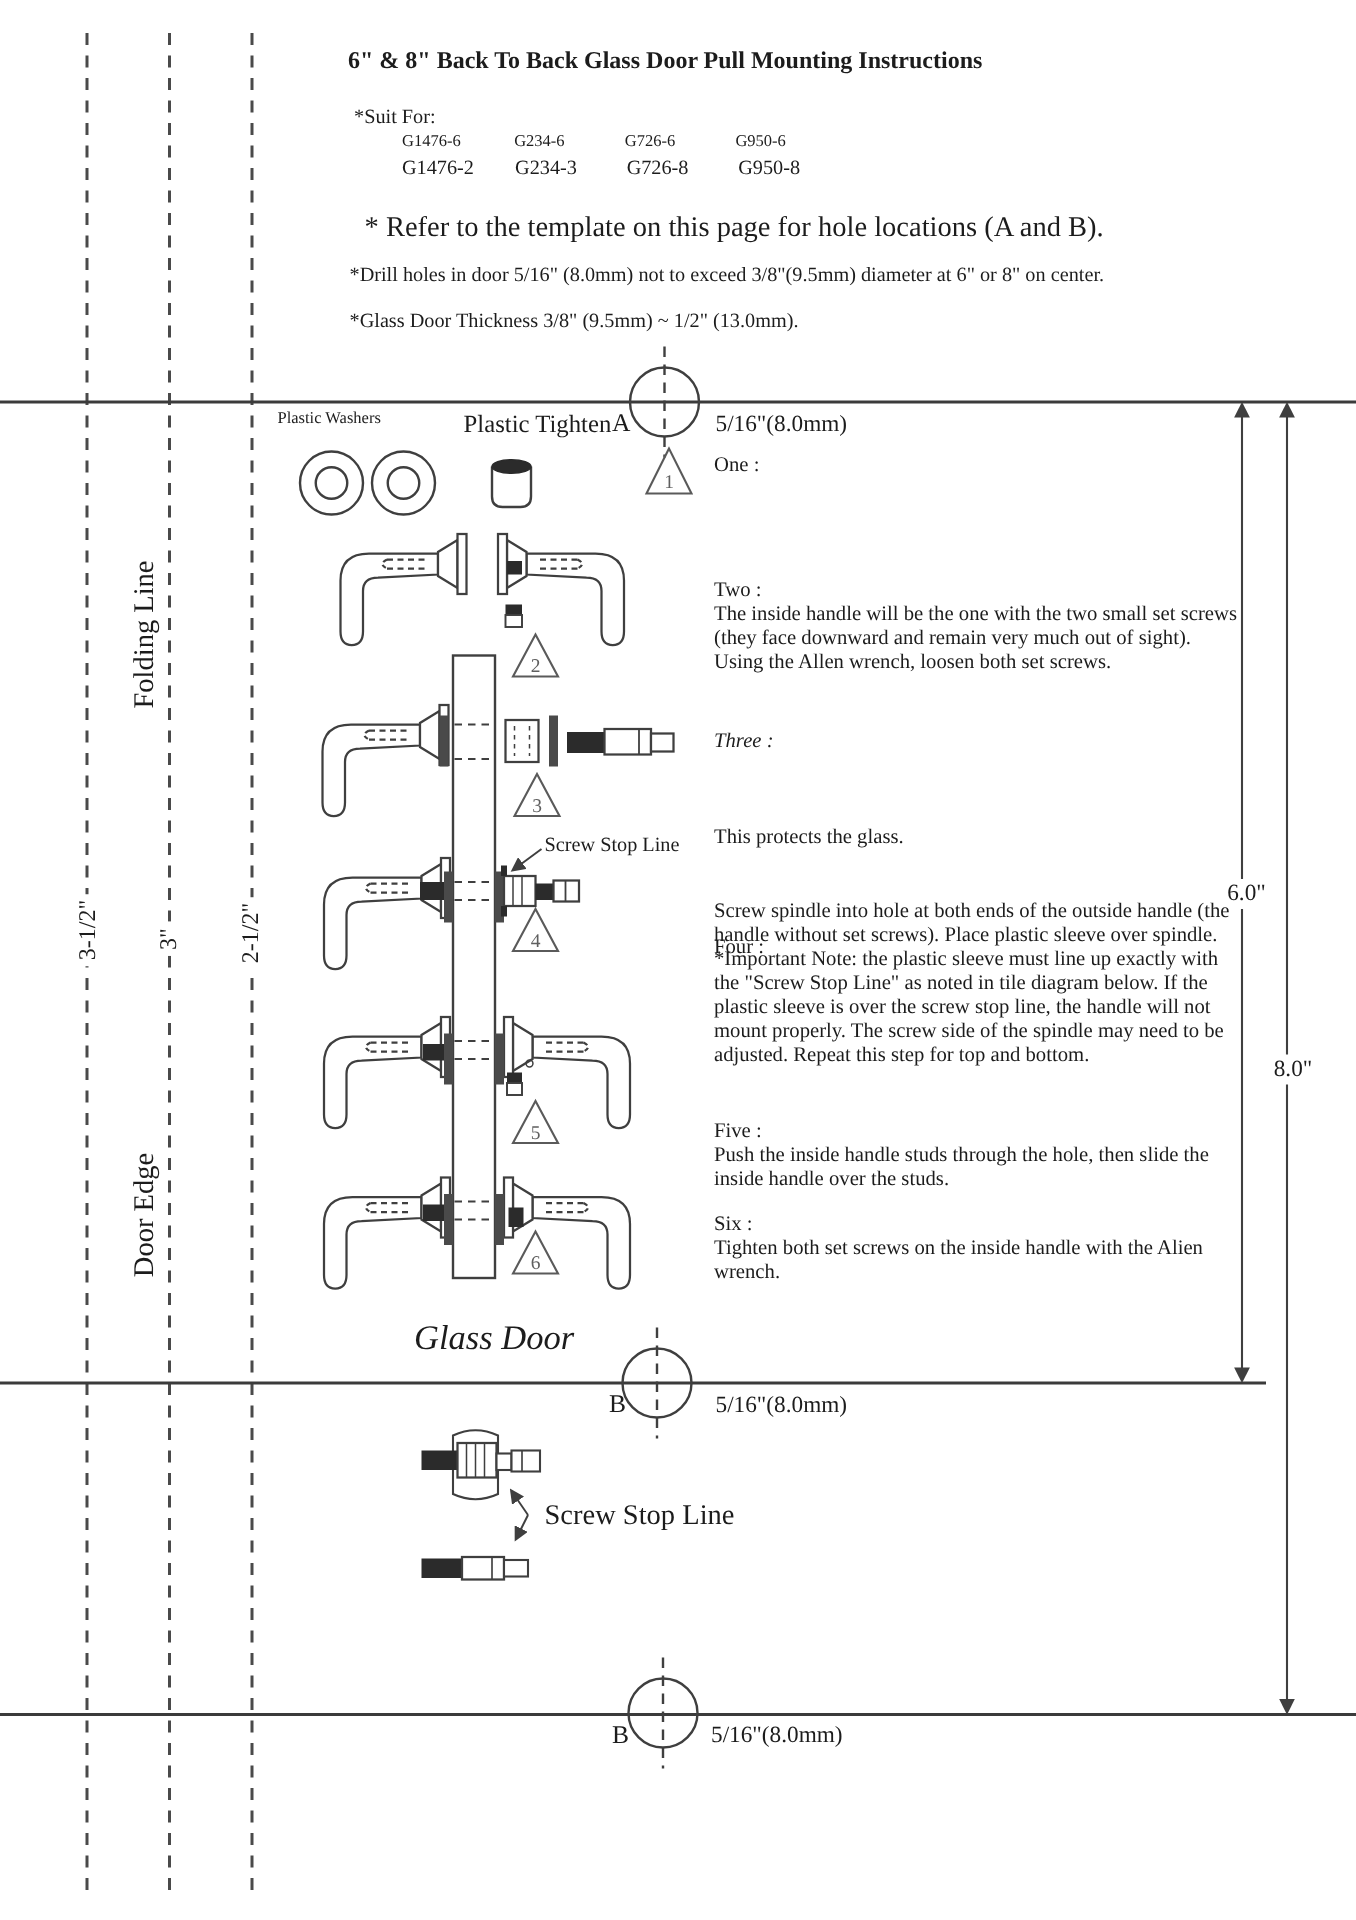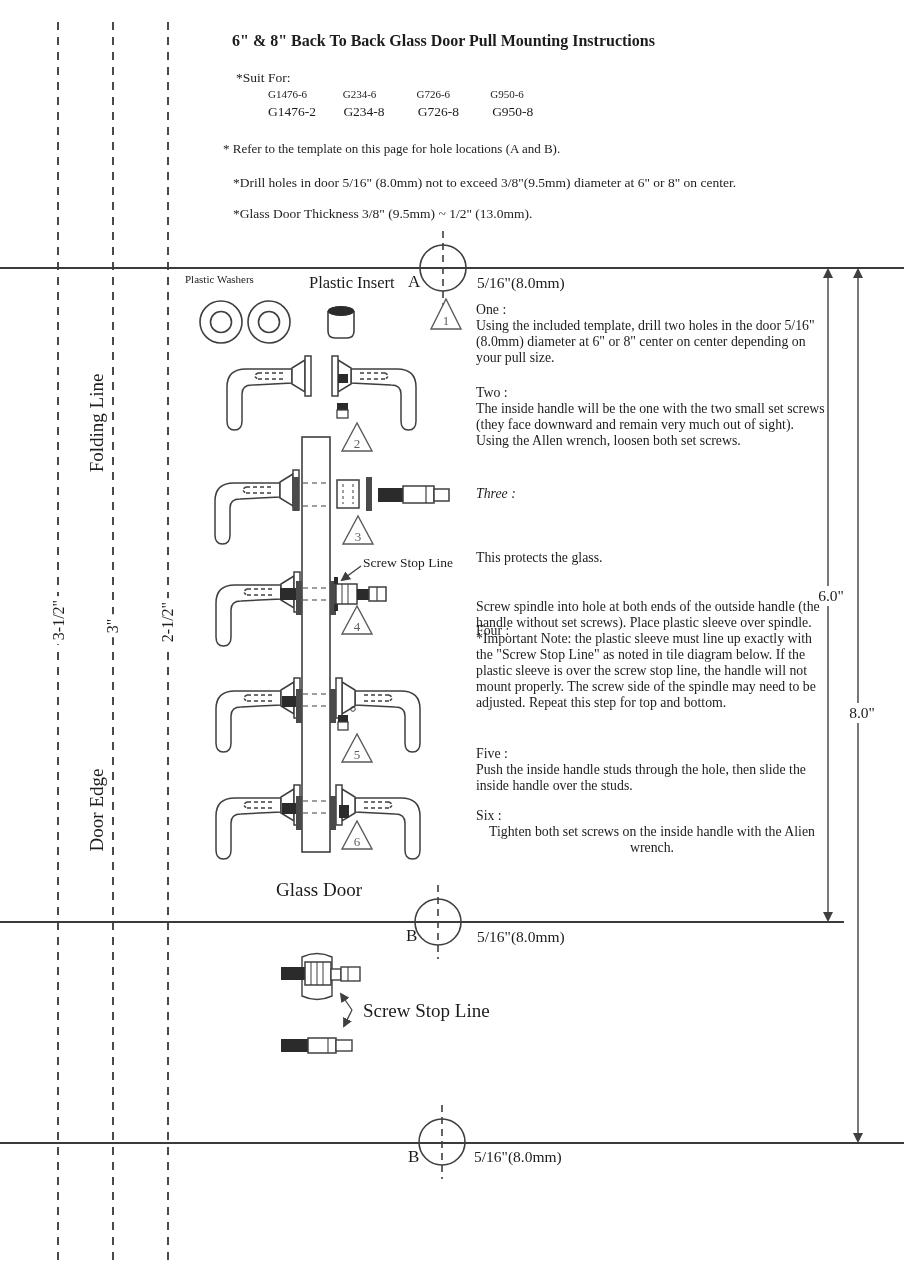--- a/index.html
+++ b/index.html
@@ -175,62 +175,61 @@
 
   <div class="t" style="left:236px;top:70px;font-size:13.5px;">*Suit For:</div>
   <div class="t" style="left:268px;top:88px;font-size:11px;">
     <span class="mcell" style="width:72px;">G1476-6</span>
     <span class="mcell">G234-6</span>
     <span class="mcell">G726-6</span>
     <span class="mcell">G950-6</span>
   </div>
   <div class="t" style="left:268px;top:104px;font-size:13.5px;">
     <span class="mcell" style="width:72px;">G1476-2</span>
-    <span class="mcell">G234-8</span>
+    <span class="mcell">G234-3</span>
     <span class="mcell">G726-8</span>
     <span class="mcell">G950-8</span>
   </div>
 
-  <div class="t" style="left:223px;top:141px;font-size:13px;">* Refer to the template on this page for hole locations (A and B).</div>
+  <div class="t" style="left:243px;top:141px;font-size:19px;">* Refer to the template on this page for hole locations (A and B).</div>
   <div class="t" style="left:233px;top:175px;font-size:13.5px;">*Drill holes in door 5/16" (8.0mm) not to exceed 3/8"(9.5mm) diameter at 6" or 8" on center.</div>
   <div class="t" style="left:233px;top:206px;font-size:13.5px;">*Glass Door Thickness 3/8" (9.5mm) ~ 1/2" (13.0mm).</div>
 
   <div class="t" style="left:185px;top:273px;font-size:11px;">Plastic Washers</div>
-  <div class="t" style="left:309px;top:273px;font-size:16.5px;">Plastic Insert</div>
+  <div class="t" style="left:309px;top:273px;font-size:16.5px;">Plastic Tighten</div>
   <div class="t" style="left:408px;top:272px;font-size:17px;">A</div>
   <div class="t" style="left:477px;top:274px;font-size:15.5px;">5/16"(8.0mm)</div>
 
   <div class="t rot" style="left:97px;top:423px;font-size:19px;">Folding Line</div>
   <div class="t rot" style="left:97px;top:810px;font-size:19px;">Door Edge</div>
   <div class="t rot" style="left:59px;top:620px;font-size:16px;">3-1/2"</div>
   <div class="t rot" style="left:113px;top:626px;font-size:16px;">3"</div>
   <div class="t rot" style="left:168px;top:622px;font-size:16px;">2-1/2"</div>
 
   <div class="t ctr" style="left:831px;top:596px;font-size:15.5px;">6.0"</div>
   <div class="t ctr" style="left:862px;top:713px;font-size:15.5px;">8.0"</div>
 
   <div class="t" style="left:363px;top:555px;font-size:13.5px;">Screw Stop Line</div>
-  <div class="t" style="left:276px;top:879px;font-size:19px;">Glass Door</div>
+  <div class="t" style="left:276px;top:879px;font-size:23px;font-style:italic;">Glass Door</div>
   <div class="t" style="left:406px;top:926px;font-size:17px;">B</div>
   <div class="t" style="left:477px;top:928px;font-size:15.5px;">5/16"(8.0mm)</div>
   <div class="t" style="left:363px;top:1000px;font-size:19px;">Screw Stop Line</div>
   <div class="t" style="left:408px;top:1147px;font-size:17px;">B</div>
   <div class="t" style="left:474px;top:1148px;font-size:15.5px;">5/16"(8.0mm)</div>
 
   <div class="steplabel" style="top:302px;">One :</div>
-  <div class="step" style="top:318px;">Using the included template, drill two holes in the door 5/16" (8.0mm) diameter at 6" or 8" center on center depending on your pull size.</div>
 
   <div class="steplabel" style="top:385px;">Two :</div>
   <div class="step" style="top:401px;">The inside handle will be the one with the two small set screws (they face downward and remain very much out of sight). Using the Allen wrench, loosen both set screws.</div>
 
   <div class="steplabel" style="top:486px;font-style:italic;">Three :</div>
   <div class="step" style="top:550px;">This protects the glass.</div>
 
   <div class="steplabel" style="top:583px;margin-top:40px;">Four :</div>
   <div class="step" style="top:599px;">Screw spindle into hole at both ends of the outside handle (the handle without set screws). Place plastic sleeve over spindle. *Important Note: the plastic sleeve must line up exactly with the "Screw Stop Line" as noted in tile diagram below. If the plastic sleeve is over the screw stop line, the handle will not mount properly. The screw side of the spindle may need to be adjusted. Repeat this step for top and bottom.</div>
 
   <div class="steplabel" style="top:746px;">Five :</div>
   <div class="step" style="top:762px;">Push the inside handle studs through the hole, then slide the inside handle over the studs.</div>
 
   <div class="steplabel" style="top:808px;">Six :</div>
-  <div class="step" style="top:824px;text-align:center;">Tighten both set screws on the inside handle with the Alien wrench.</div>
+  <div class="step" style="top:824px;">Tighten both set screws on the inside handle with the Alien wrench.</div>
 
 </div>
 
 </body></html>

